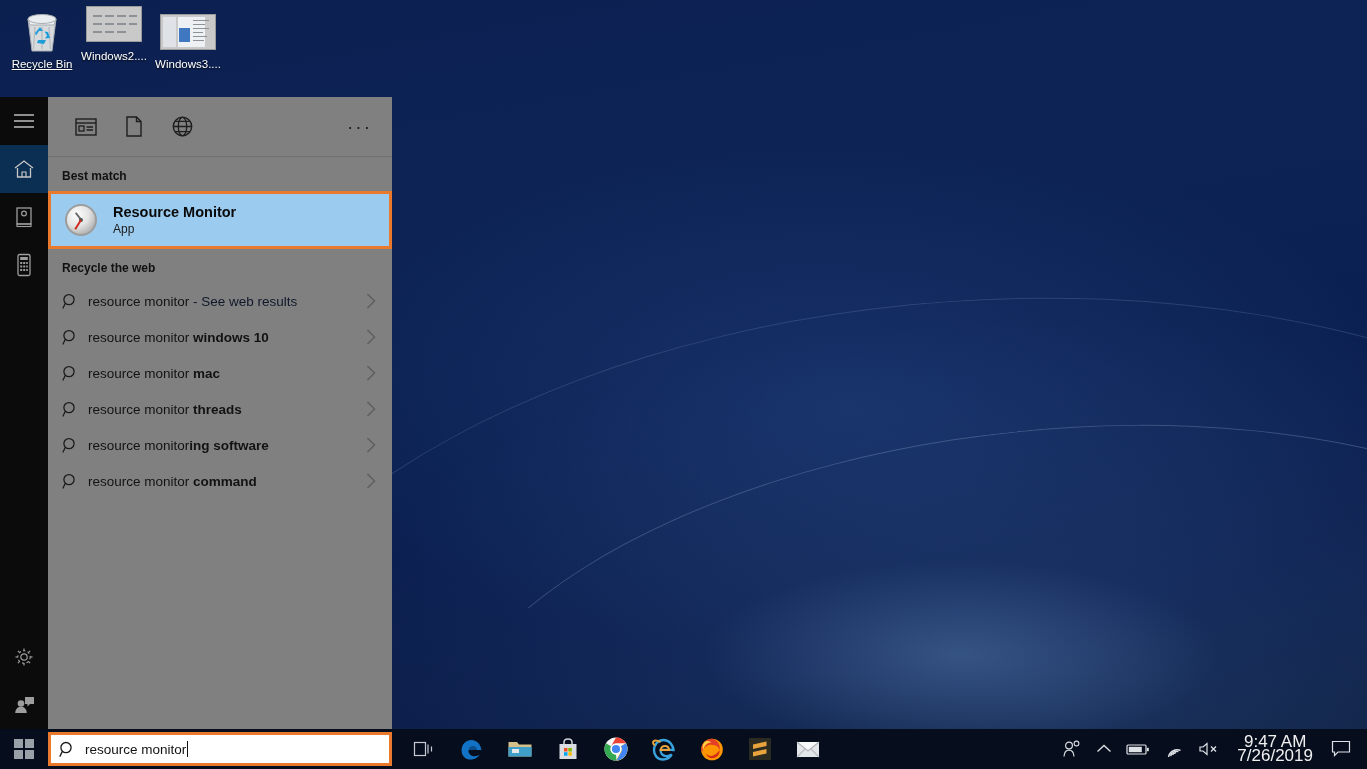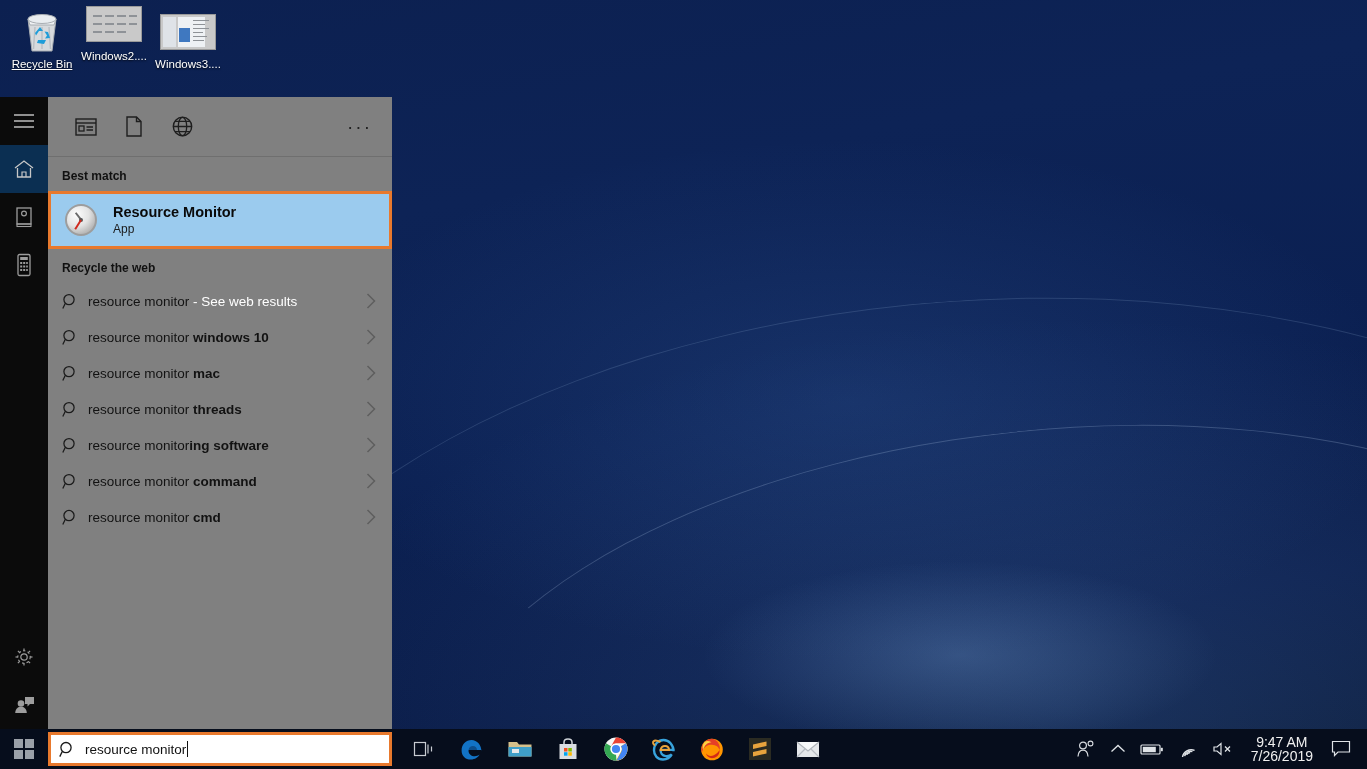--- a/index.html
+++ b/index.html
@@ -124,21 +124,21 @@
   }
 
   .web-list { display: flex; flex-direction: column; }
   .web-item {
     height: 36px; display: flex; align-items: center;
     padding: 0 10px 0 14px; color: #121212;
   }
   .web-item .sicon { width: 26px; flex: 0 0 26px; display: flex; align-items: center; color: #1a1a1a; }
   .web-item .txt { font-size: 13.5px; white-space: nowrap; overflow: hidden; flex: 1 1 auto; }
   .web-item .txt b { font-weight: bold; }
-  .web-item .txt .muted { color: #ffffff; }
+  .web-item .txt .muted { color: #0f172a; }
   .web-item .chev { width: 22px; flex: 0 0 22px; display: flex; align-items: center; justify-content: center; color: #5e5e5e; }
 
   
   #taskbar {
     position: absolute; left: 0; bottom: 0; width: 1367px; height: 40px;
     background: #060d1c; display: flex; align-items: center;
   }
   #start-button { width: 48px; height: 40px; display: flex; align-items: center; justify-content: center; }
   #search-box-wrap {
     width: 344px; height: 34px; margin-left: 0px;
@@ -151,21 +151,21 @@
     display: inline-block; width: 1px; height: 16px; background: #111;
     vertical-align: -3px; margin-left: 1px;
   }
   .task-icons { display: flex; align-items: center; height: 40px; margin-left: 8px; }
   .tb-icon { width: 48px; height: 40px; display: flex; align-items: center; justify-content: center; }
 
   #tray { margin-left: auto; display: flex; align-items: center; height: 40px; color: #e8e8e8; padding-right: 4px; }
   .tray-item { height: 40px; display: flex; align-items: center; justify-content: center; padding: 0 7px; }
   #clock {
     display: flex; flex-direction: column; align-items: center; justify-content: center;
-    font-size: 14px; line-height: 14px; color: #f0f0f0; padding: 0 10px; height: 40px;
+    font-size: 17px; line-height: 14px; color: #f0f0f0; padding: 0 10px; height: 40px;
   }
   #action-center { padding: 0 12px 0 8px; }
 
   svg { display: block; }
 </style>
 </head>
 <body>
 
 <div id="desktop">
   <div class="streak s1"></div>
@@ -439,34 +439,20 @@
               <path d="M3.2 10.6 L0.8 15.6" stroke="#1a1a1a" stroke-width="1.25"></path>
             </svg>
           </span>
           <span class="txt"><span>resource monitor </span><b>command</b></span>
           <span class="chev">
             <svg width="12" height="18" viewBox="0 0 12 18">
               <path d="M2.5 2 L9.5 9 L2.5 16" stroke="#5e5e5e" stroke-width="1.5" fill="none"></path>
             </svg>
           </span>
         </div>
-        <div class="web-item">
-          <span class="sicon">
-            <svg width="17" height="17" viewBox="0 0 17 17">
-              <circle cx="7" cy="6.6" r="5.1" stroke="#1a1a1a" stroke-width="1.25" fill="none"></circle>
-              <path d="M3.2 10.6 L0.8 15.6" stroke="#1a1a1a" stroke-width="1.25"></path>
-            </svg>
-          </span>
-          <span class="txt"><span>resource monitor </span><b>cmd</b></span>
-          <span class="chev">
-            <svg width="12" height="18" viewBox="0 0 12 18">
-              <path d="M2.5 2 L9.5 9 L2.5 16" stroke="#5e5e5e" stroke-width="1.5" fill="none"></path>
-            </svg>
-          </span>
-        </div>
       </div>
   </div>
 </div>
 
 <div id="taskbar">
 
   <div id="start-button">
     <span>
       <svg width="20" height="20" viewBox="0 0 20 20">
         <rect x="0" y="0" width="9" height="9" fill="#9aa0a8"></rect>

